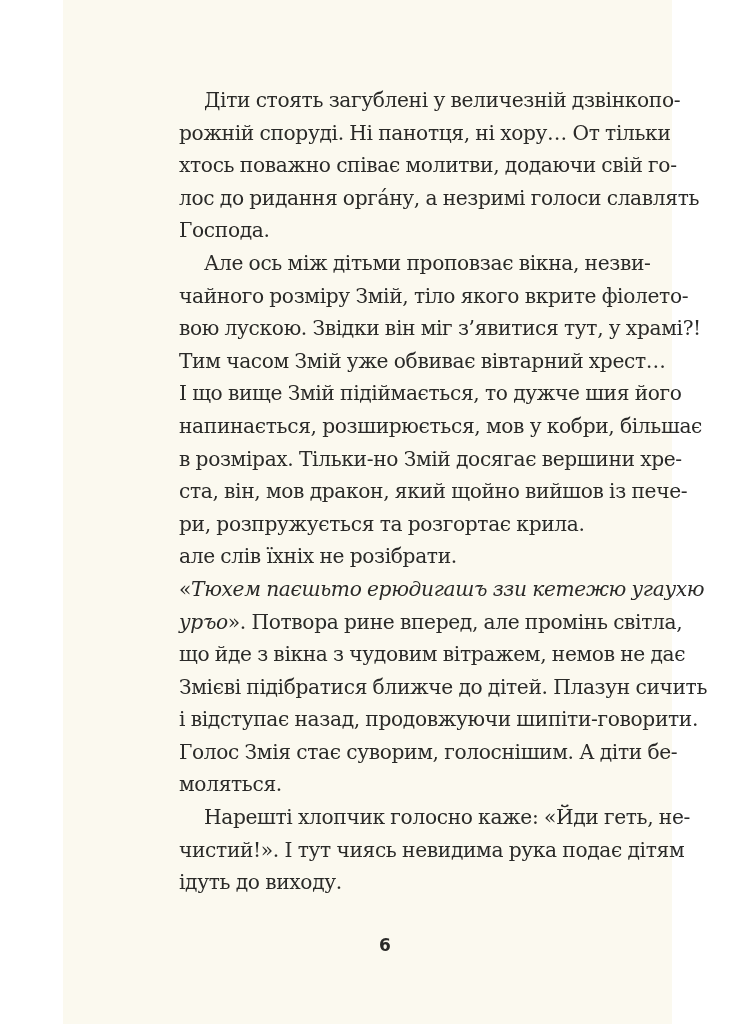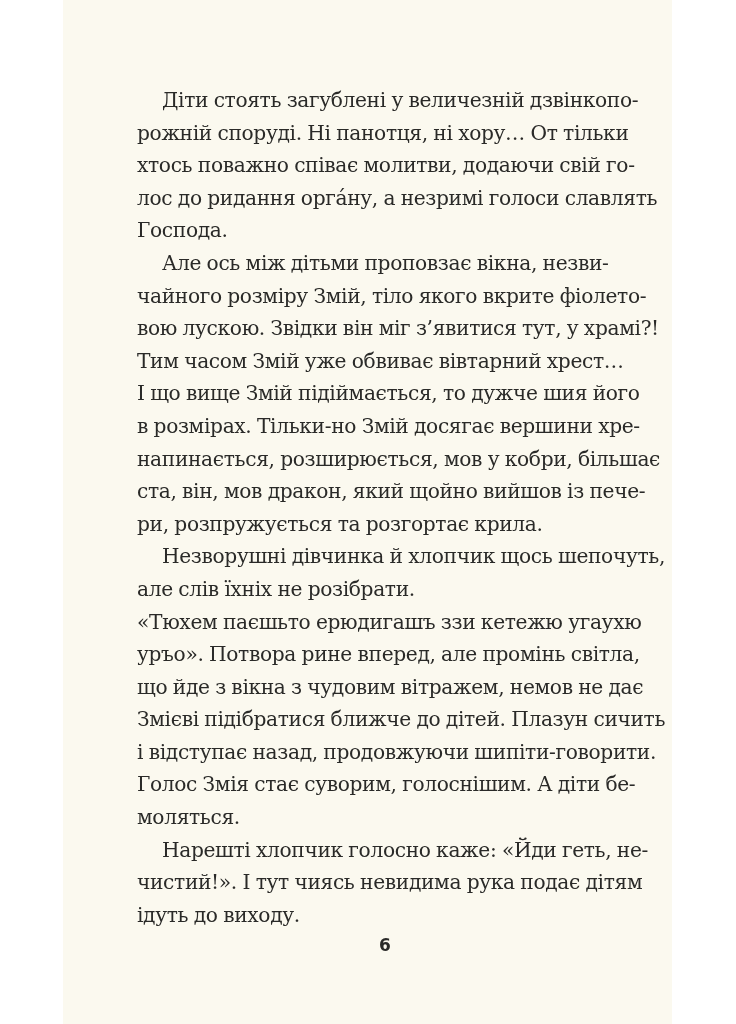--- a/index.html
+++ b/index.html
@@ -29,28 +29,30 @@
       color: #2a2a28;
       letter-spacing: -0.35px;
       word-spacing: -0.5px;
     }
     .line {
       display: block;
       white-space: nowrap;
       text-align: justify;
       text-align-last: justify;
       height: 32.6px;
+      margin-left: 42px;
     }
     .line.last {
       text-align-last: left;
     }
     .line.indent {
       padding-left: 25px;
     }
     .italic {
+      font-style: italic;
     }
     .page-number {
       position: absolute;
       left: 0;
       width: 100%;
       top: 935px;
       text-align: center;
       font-family: "DejaVu Sans", sans-serif;
       font-weight: bold;
       font-size: 17px;
@@ -72,28 +74,27 @@
       <span class="line">лос до ридання орга́ну, а незримі голоси славлять</span>
       <span class="line last">Господа.</span>
     </div>
 
     <div>
       <span class="line indent">Але ось між дітьми проповзає вікна, незви-</span>
       <span class="line">чайного розміру Змій, тіло якого вкрите фіолето-</span>
       <span class="line">вою лускою. Звідки він міг з’явитися тут, у храмі?!</span>
       <span class="line">Тим часом Змій уже обвиває вівтарний хрест…</span>
       <span class="line">І що вище Змій підіймається, то дужче шия його</span>
+      <span class="line">напинається, розширюється, мов у кобри, більшає</span>
       <span class="line">в розмірах. Тільки-но Змій досягає вершини хре-</span>
-      <span class="line">напинається, розширюється, мов у кобри, більшає</span>
       <span class="line">ста, він, мов дракон, який щойно вийшов із пече-</span>
       <span class="line last">ри, розпружується та розгортає крила.</span>
     </div>
 
     <div>
-      <span class="line indent">Незворушні дівчинка й хлопчик щось шепочуть,</span>
       <span class="line last">але слів їхніх не розібрати.</span>
     </div>
 
     <div>
       <span class="line">«<span class="italic">Тюхем паєшьто ерюдигашъ ззи кетежю угаухю</span></span>
       <span class="line"><span class="italic">уръо</span><span>». Потвора рине вперед, але промінь світла,</span></span>
       <span class="line">що йде з вікна з чудовим вітражем, немов не дає</span>
       <span class="line">Змієві підібратися ближче до дітей. Плазун сичить</span>
       <span class="line">і відступає назад, продовжуючи шипіти-говорити.</span>
       <span class="line">Голос Змія стає суворим, голоснішим. А діти бе-</span>

